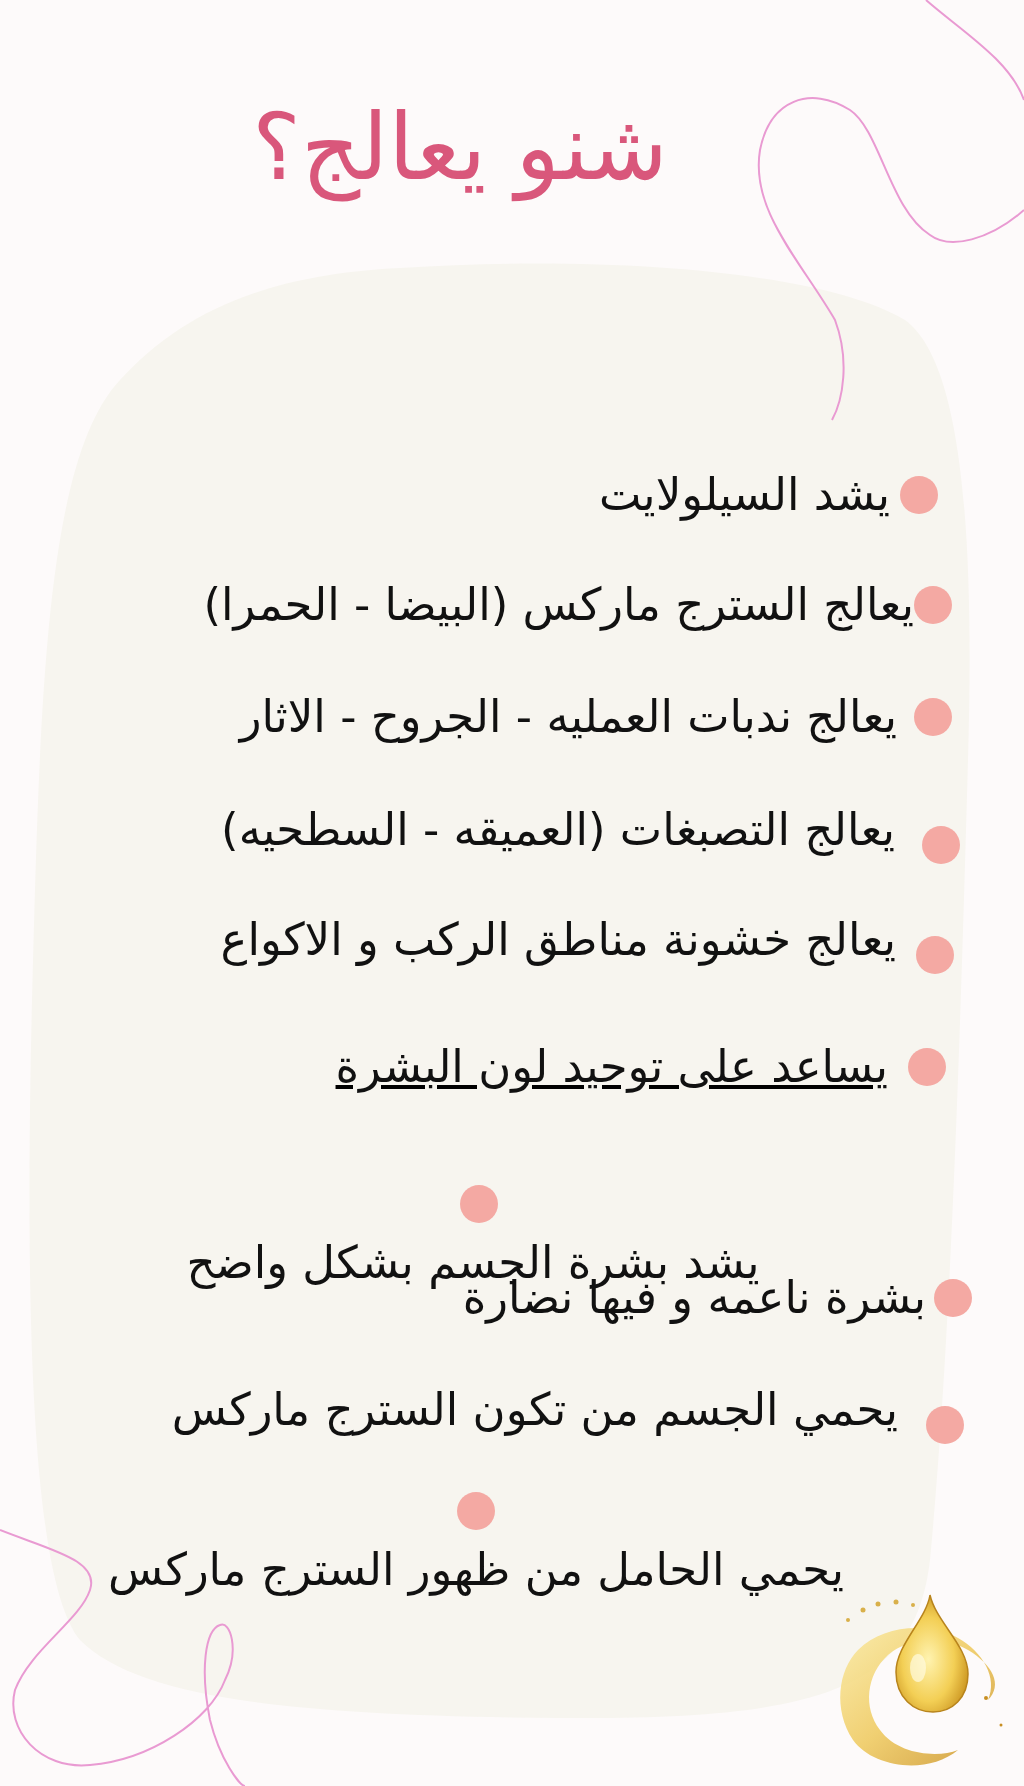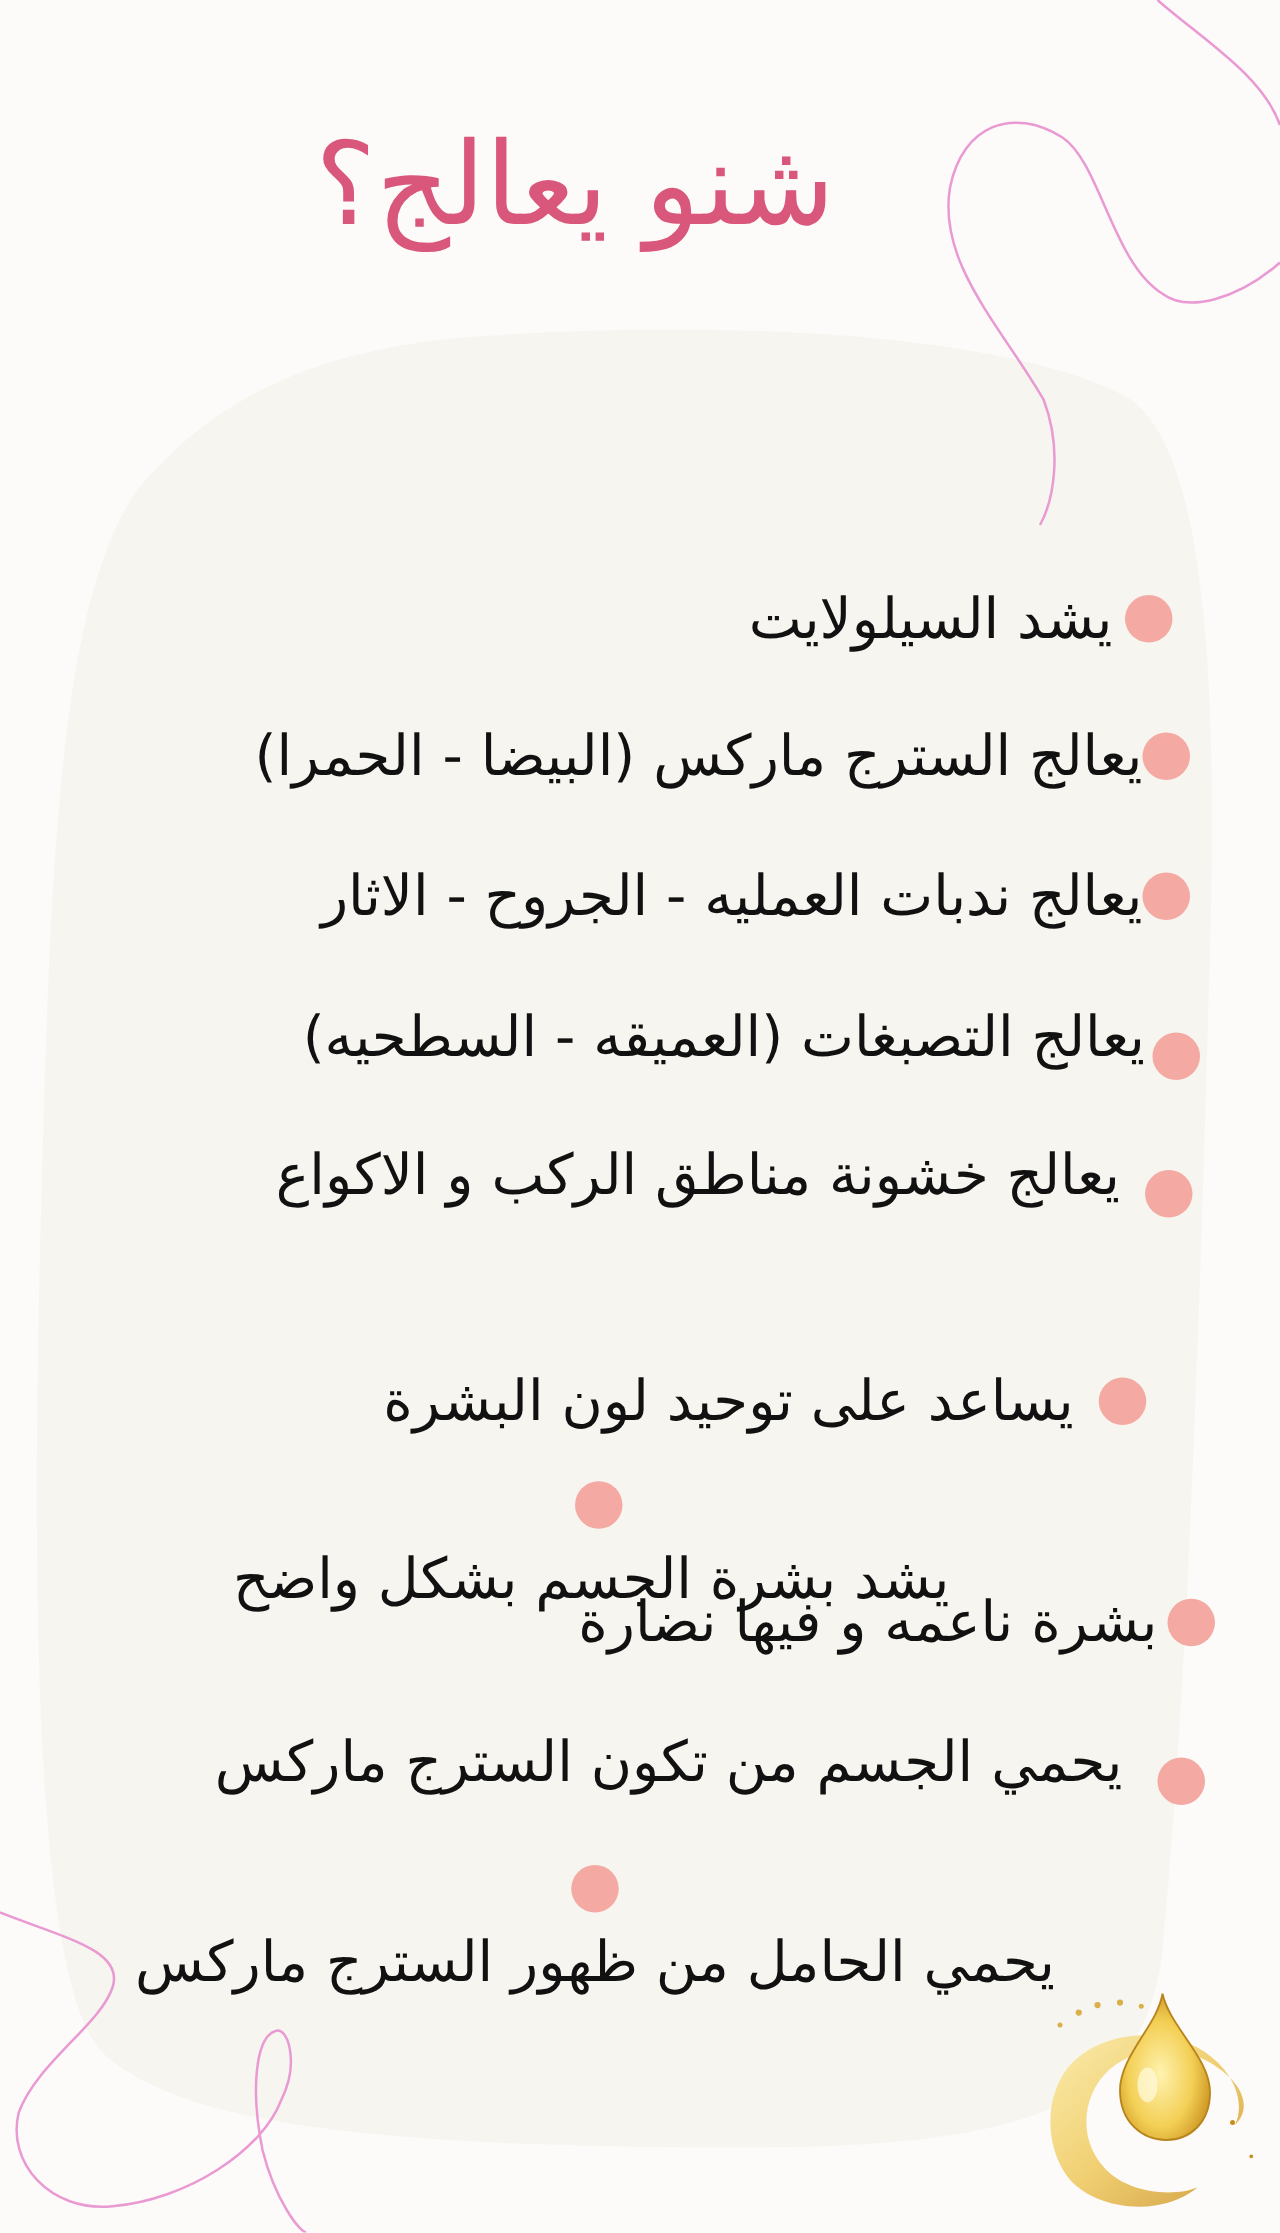--- a/index.html
+++ b/index.html
@@ -46,31 +46,31 @@
   <li class="item" style="top:455px;padding-right:86px;">
     <span class="bullet"></span>
     <span class="text">يشد السيلولايت</span>
   </li>
   <li class="item" style="top:565px;padding-right:72px;">
     <span class="bullet"></span>
     <span class="text" style="margin-right:0;">يعالج السترج ماركس (البيضا - الحمرا)</span>
   </li>
   <li class="item" style="top:677px;padding-right:72px;">
     <span class="bullet"></span>
-    <span class="text" style="margin-right:0;">يعالج ندبات العمليه - الجروح - الاثار</span>
+    <span class="text" style="margin-right:17px;">يعالج ندبات العمليه - الجروح - الاثار</span>
   </li>
   <li class="item" style="top:790px;padding-right:64px;">
     <span class="bullet" style="margin-top:30px;"></span>
-    <span class="text" style="margin-right:6px;">يعالج التصبغات (العميقه - السطحيه)</span>
+    <span class="text" style="margin-right:27px;">يعالج التصبغات (العميقه - السطحيه)</span>
   </li>
   <li class="item" style="top:900px;padding-right:70px;">
     <span class="bullet" style="margin-top:30px;"></span>
     <span class="text" style="margin-right:20px;">يعالج خشونة مناطق الركب و الاكواع</span>
   </li>
-  <li class="item" style="top:1081px;padding-right:107px;">
+  <li class="item" style="top:1027px;padding-right:78px;text-decoration:underline;">
     <span class="bullet"></span>
     <span class="text" style="margin-right:20px;">يساعد على توحيد لون البشرة</span>
   </li>
   <li class="item" style="top:1145px;padding-right:66px;flex-direction:column;">
     <span class="bullet" style="margin-top:40px;"></span>
     <span class="text" style="margin-right:12px;">يشد بشرة الجسم بشكل واضح</span>
   </li>
   <li class="item" style="top:1258px;padding-right:52px;">
     <span class="bullet"></span>
     <span class="text" style="margin-right:8px;">بشرة ناعمه و فيها نضارة</span>

